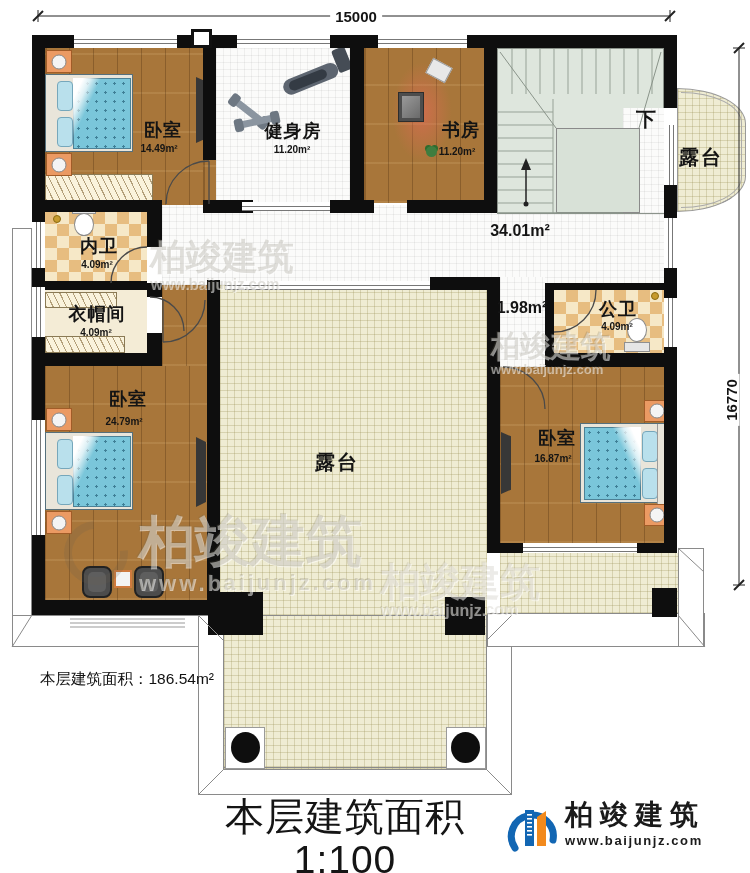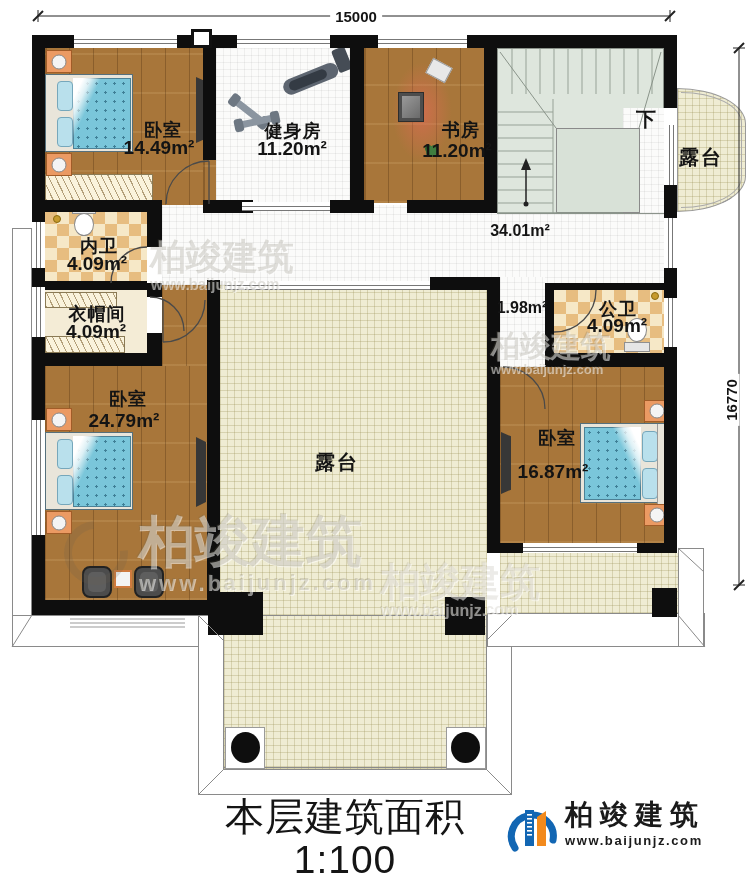--- a/index.html
+++ b/index.html
@@ -70,21 +70,21 @@
   .monitor:after{content:"";position:absolute;inset:3px;background:linear-gradient(135deg,#9a9a9a,#6a6a6a);}
   .kbd{position:absolute;background:#e8e8e8;border:1px solid #999;z-index:15;}
   .plant{position:absolute;width:11px;height:11px;background:#3f7d3f;border-radius:50%;box-shadow:3px -3px 0 -2px #2e6b2e,-3px -3px 0 -2px #2e6b2e;z-index:15;}
   .landing{position:absolute;background:#d8e1d7;border:1px solid #8a8a8a;z-index:12;}
   .pillar{position:absolute;background:#0e0e0e;border-radius:50%;z-index:20;}
   .pillar-pad{position:absolute;background:#fff;border:1px solid #9a9a9a;z-index:18;}
   
   .lbl{position:absolute;z-index:60;transform:translate(-50%,-50%);white-space:nowrap;
     color:#141414;font-weight:700;text-align:center;}
   .rn{font-size:18px;letter-spacing:1px;}
-  .ra{font-size:19px;letter-spacing:0;}
+  .ra{font-size:10px;letter-spacing:0;}
   .big{font-size:20px;letter-spacing:2px;}
   .dim{font-size:15px;font-weight:700;background:#fff;padding:0 5px;}
   .dimv{transform:translate(-50%,-50%) rotate(-90deg);}
   
   .rterr{position:absolute;left:677px;top:88px;width:69px;height:124px;z-index:8;
     border-radius:0 120px 120px 0 / 0 62px 62px 0;border:1.5px solid #999;
     background-color:#efecd3;
     background-image:
       repeating-linear-gradient(0deg, rgba(150,140,80,.28) 0 1px, rgba(0,0,0,0) 1px 7px),
       repeating-linear-gradient(90deg, rgba(150,140,80,.28) 0 1px, rgba(0,0,0,0) 1px 7px);}
@@ -341,21 +341,21 @@
   <div class="lbl rn" style="left:99px;top:246px;">内卫</div>
   <div class="lbl ra" style="left:97px;top:264px;">4.09m²</div>
   <div class="lbl rn" style="left:97px;top:314px;">衣帽间</div>
   <div class="lbl ra" style="left:96px;top:332px;">4.09m²</div>
   <div class="lbl rn" style="left:128px;top:399px;">卧室</div>
   <div class="lbl ra" style="left:124px;top:421px;">24.79m²</div>
   <div class="lbl ra" style="left:522px;top:308px;font-size:16px;">1.98m²</div>
   <div class="lbl rn" style="left:618px;top:309px;">公卫</div>
   <div class="lbl ra" style="left:617px;top:326px;">4.09m²</div>
   <div class="lbl rn" style="left:557px;top:438px;">卧室</div>
-  <div class="lbl ra" style="left:553px;top:472px;">16.87m²</div>
+  <div class="lbl ra" style="left:553px;top:458px;">16.87m²</div>
   <div class="lbl big" style="left:337px;top:462px;">露台</div>
 
   <div class="wm" style="left:150px;top:238px;font-size:36px;">
     <span>柏竣建筑</span>
     <span class="u" style="font-size:15px;">www.baijunjz.com</span>
   </div>
   <div class="wm" style="left:490px;top:330px;font-size:30px;">
     <span>柏竣建筑</span>
     <span class="u" style="font-size:13px;">www.baijunjz.com</span>
   </div>
@@ -365,20 +365,21 @@
       <span>柏竣建筑</span>
       <span class="u" style="font-size:22px;letter-spacing:3px;">www.baijunjz.com</span>
     </span>
   </div>
   <div class="wm" style="left:380px;top:560px;font-size:40px;color:rgba(105,98,78,.13);">
     <span>柏竣建筑</span>
     <span class="u" style="font-size:16px;">www.baijunjz.com</span>
   </div>
 
   <div class="info">
+    <div>本层建筑面积：186.54m²</div>
   </div>
 
   <div class="title-wrap">
     <div class="title-text"><span>本层建筑面积</span><span>1:100</span></div>
 
   </div>
 
   <div class="logo">
     <svg width="52" height="58" viewBox="0 0 52 58" style="margin-right:8px;">
       <path d="M10 48 A21 21 0 1 1 48 40" stroke="#1266b3" stroke-width="7" fill="none" stroke-linecap="round"></path>

